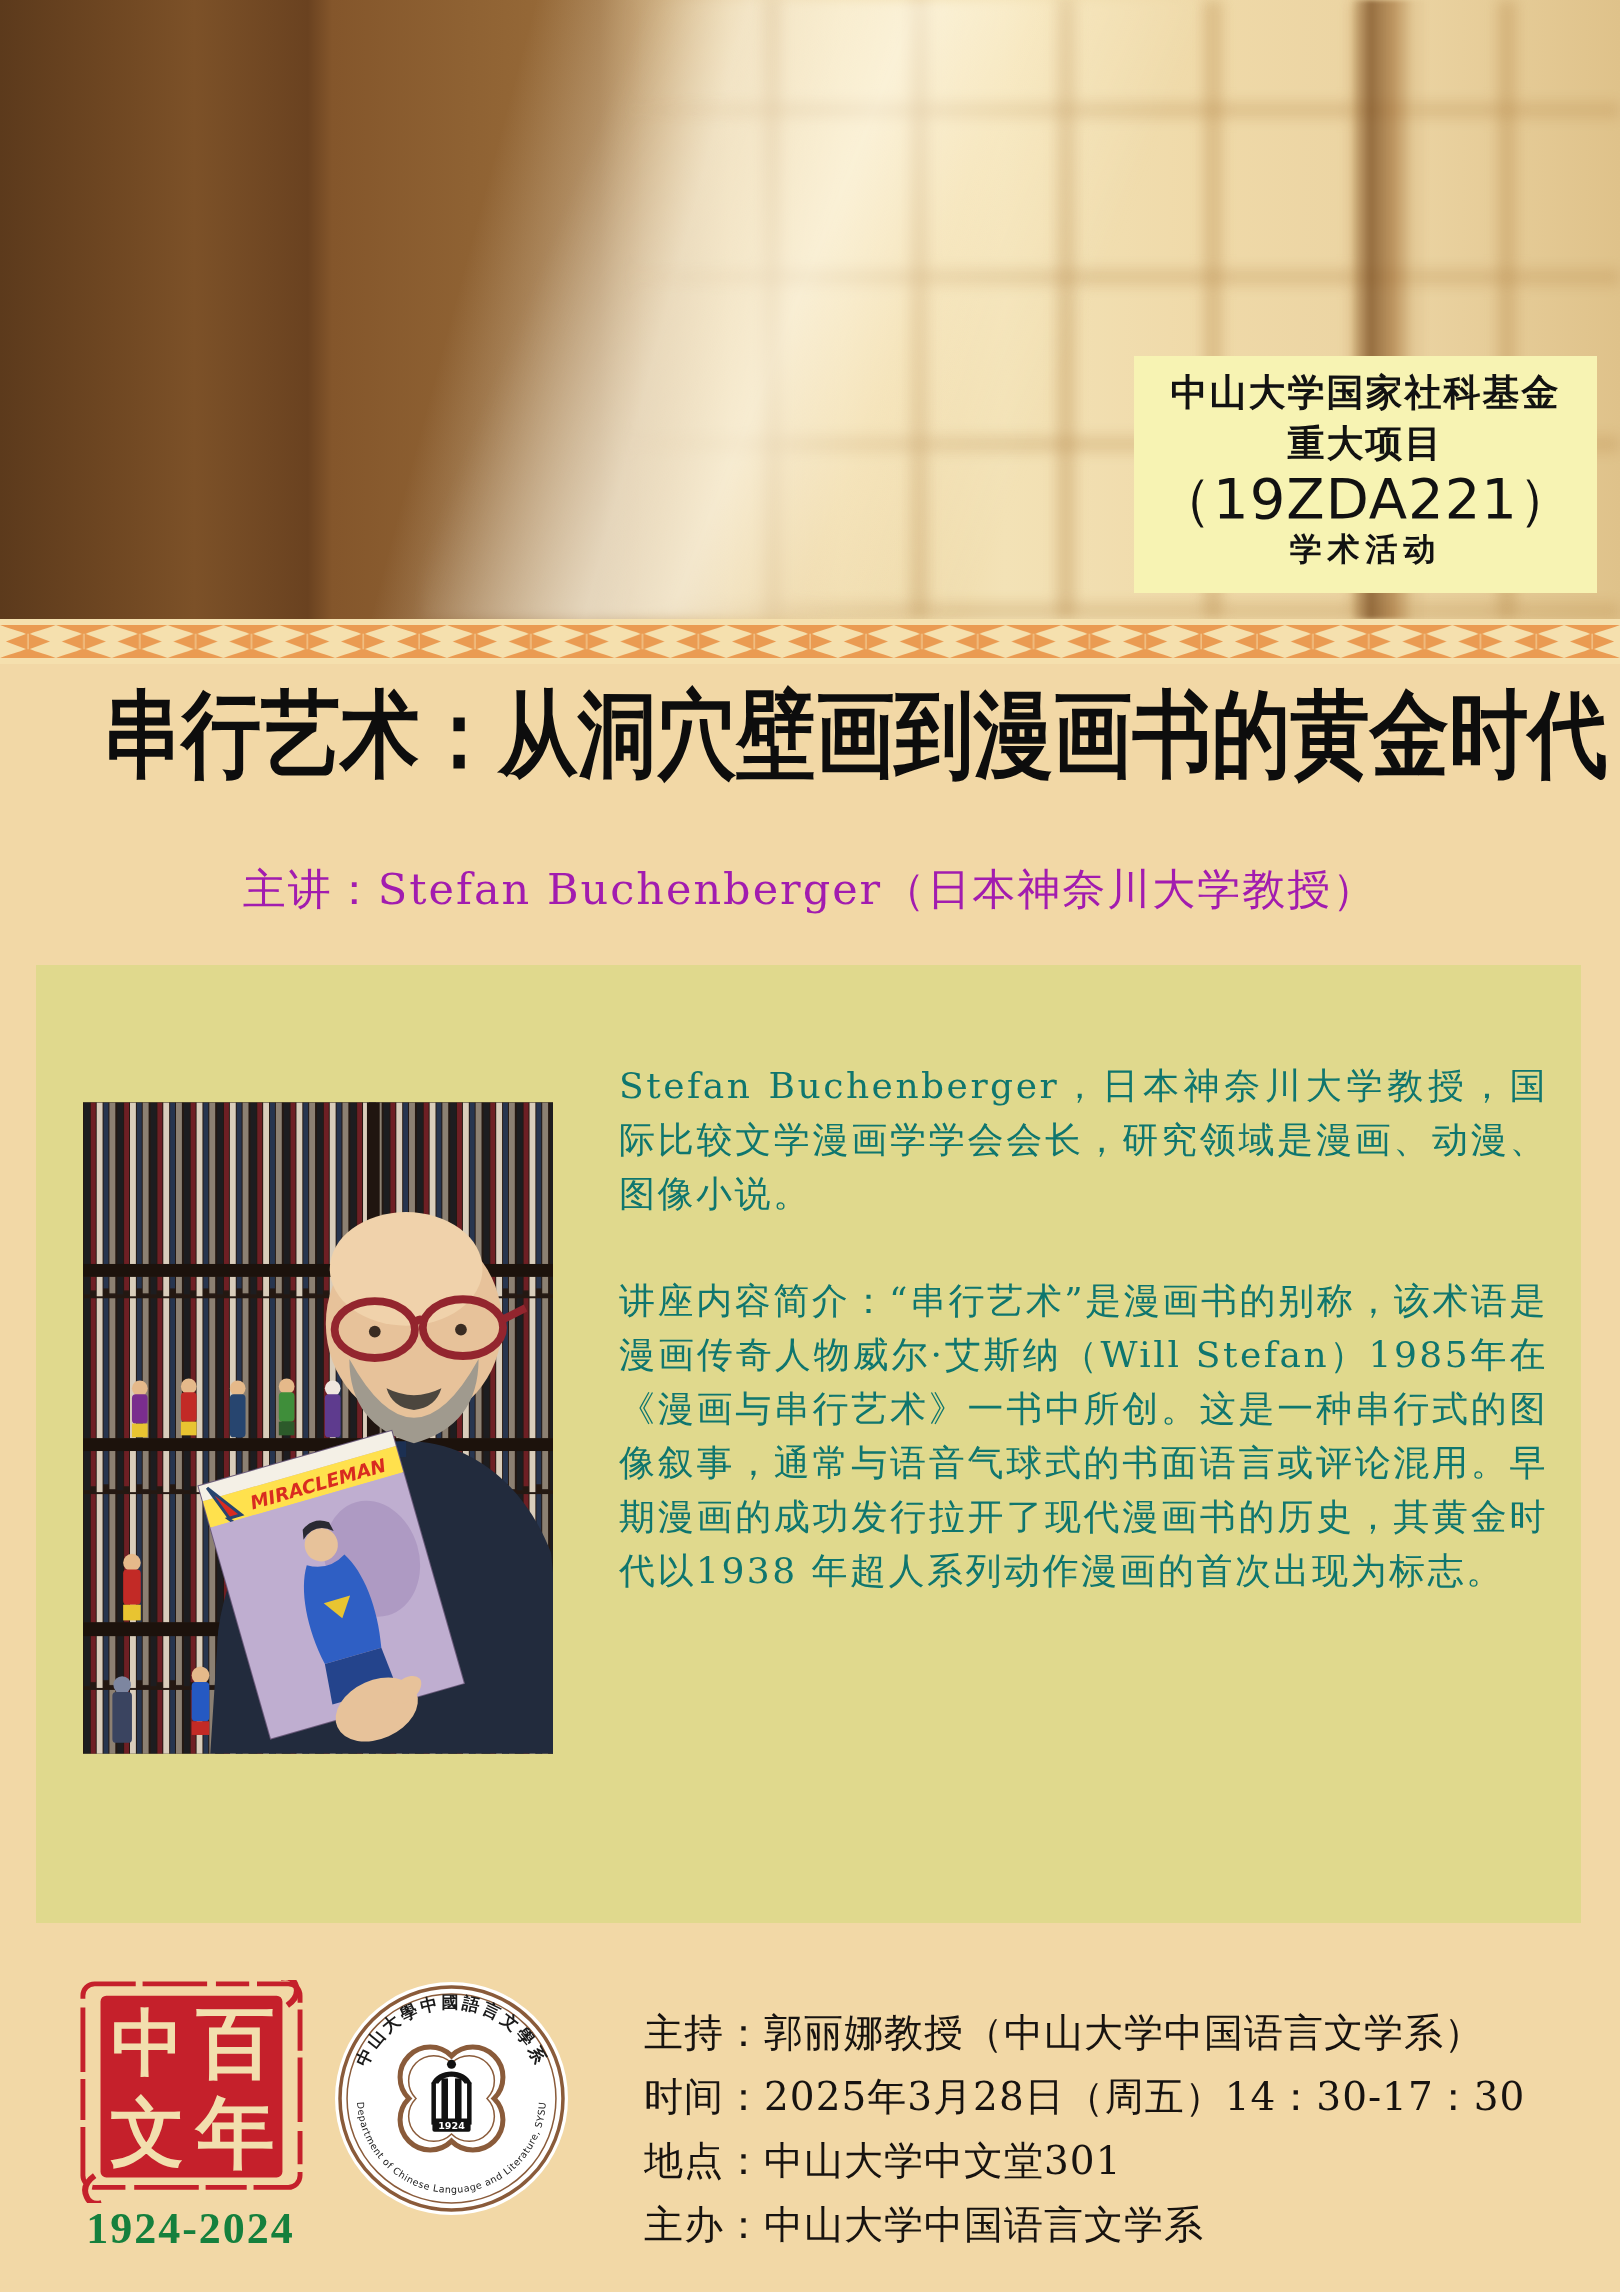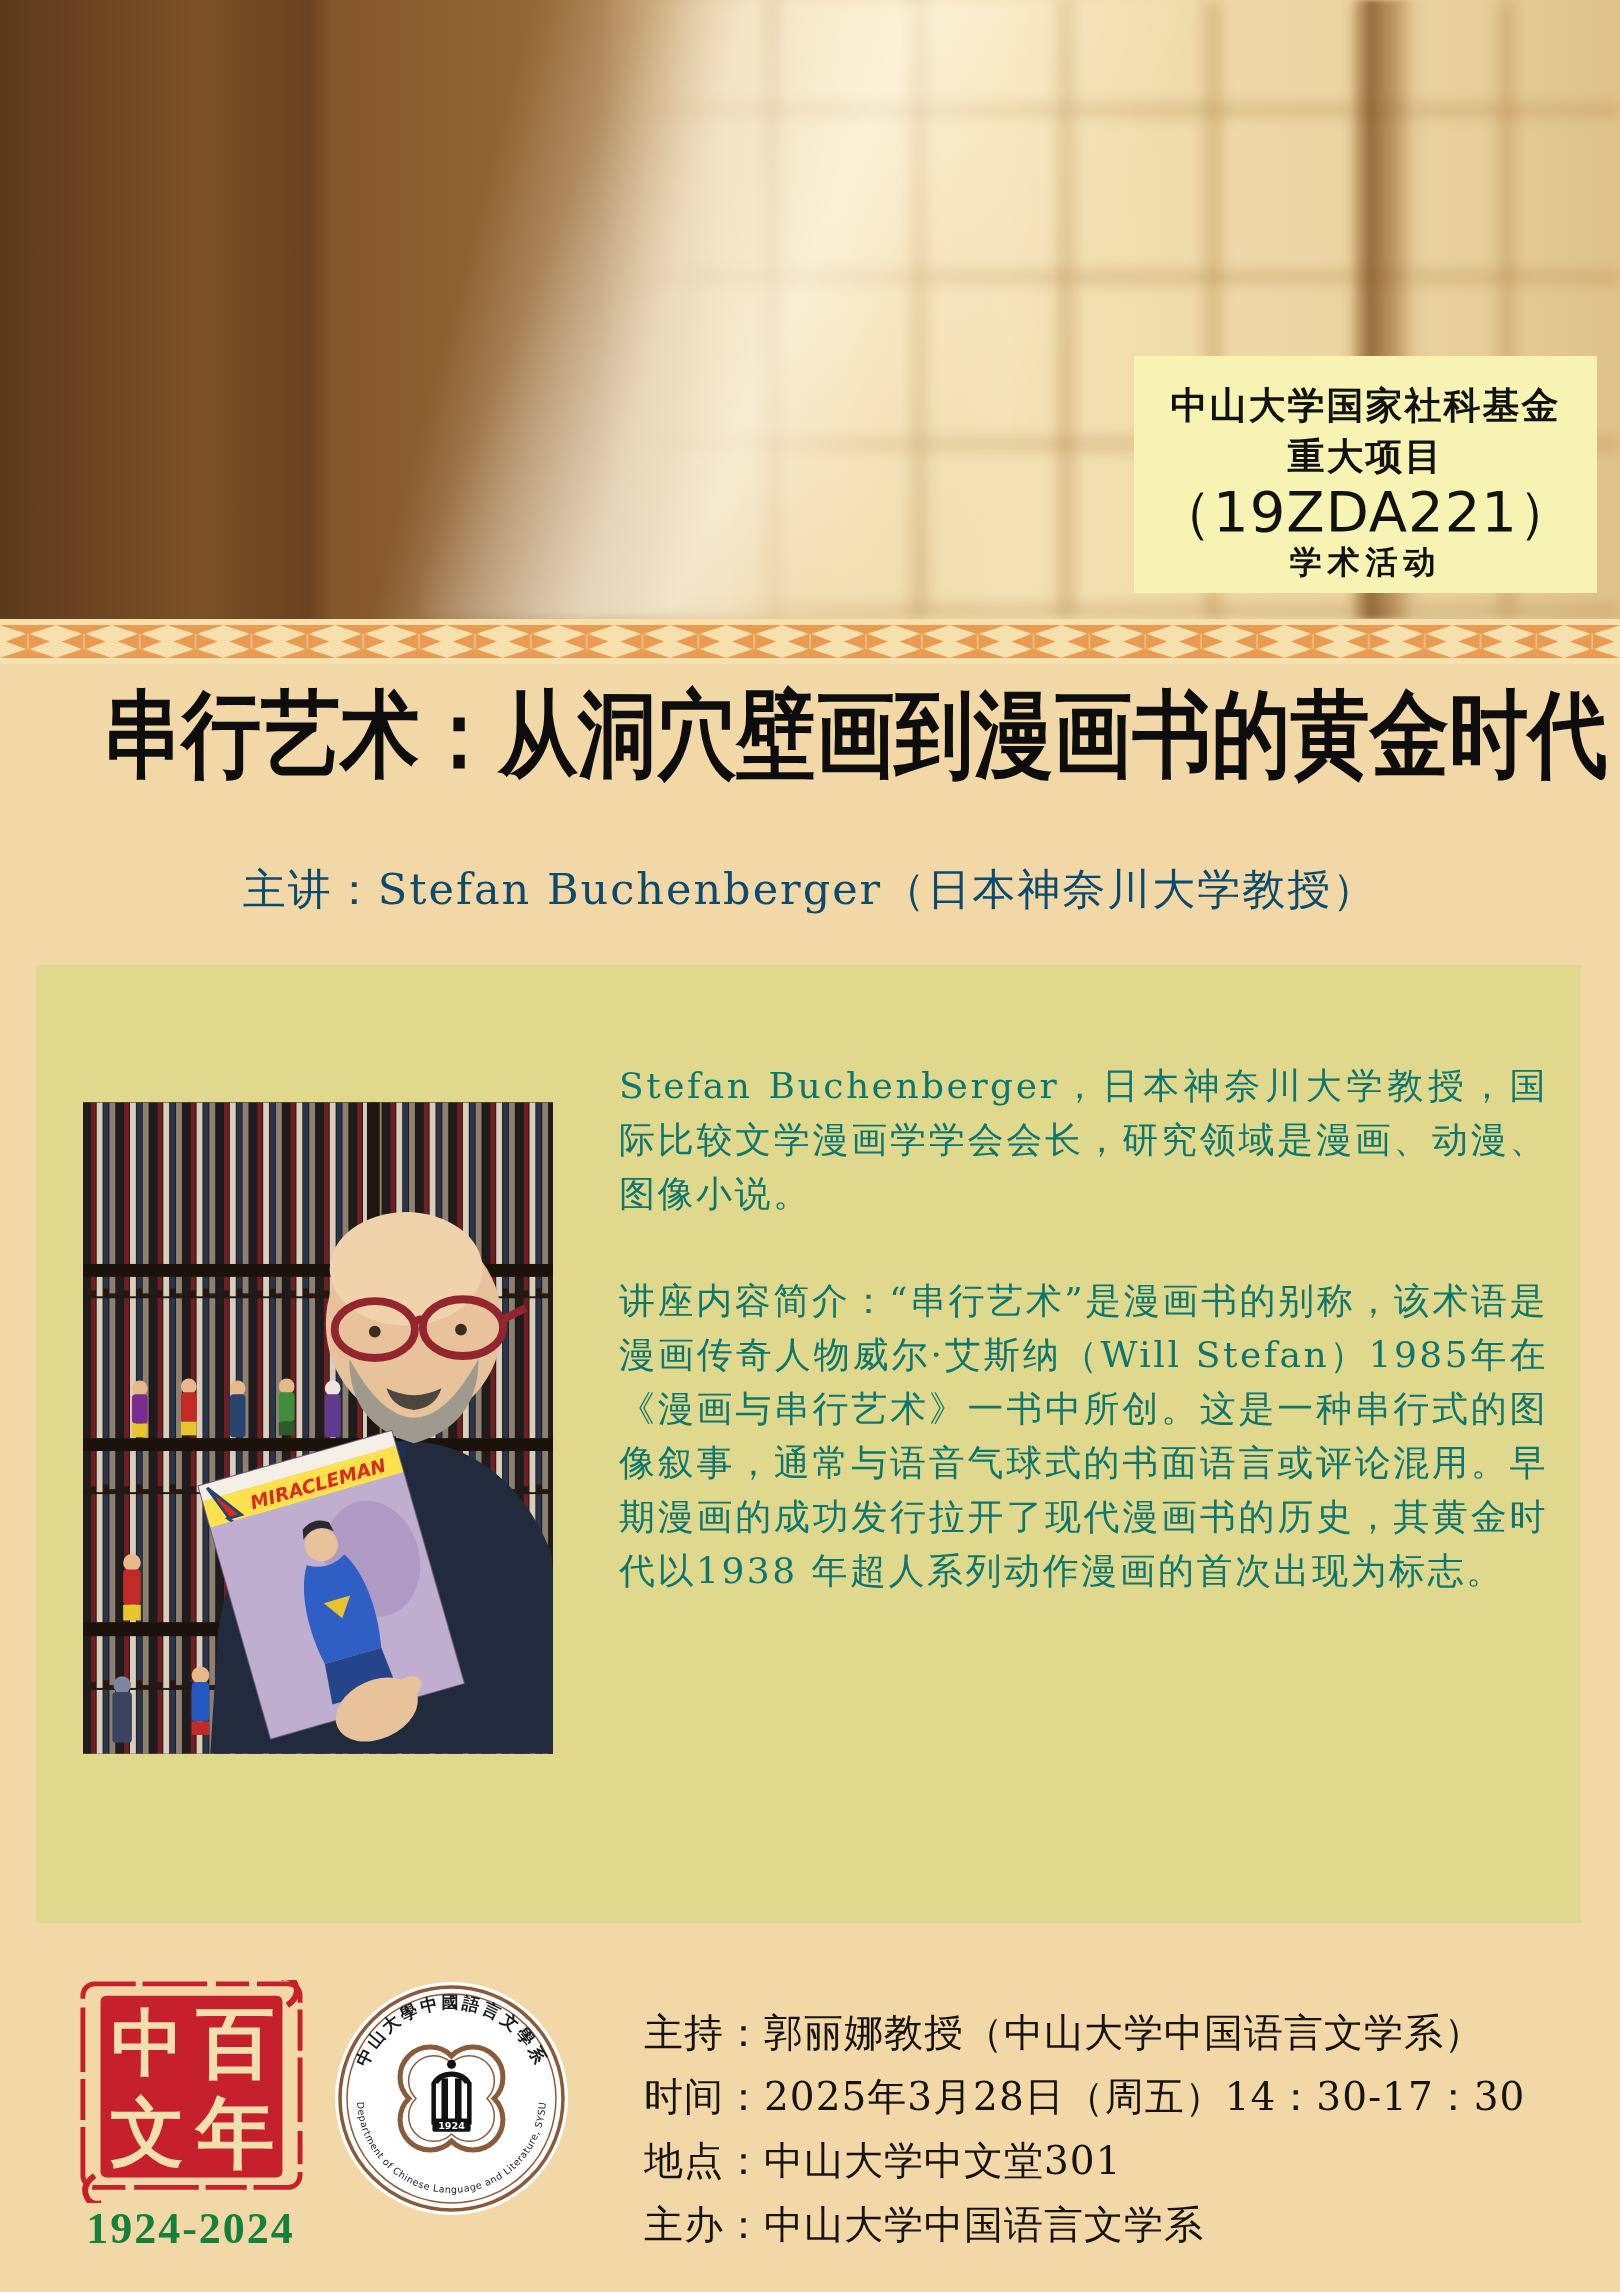--- a/index.html
+++ b/index.html
@@ -32,21 +32,21 @@
   }
   .light-beam{
     position:absolute;top:0;left:421px;width:882px;height:100%;
     background:linear-gradient(112deg, rgba(255,250,232,0) 20%, rgba(255,250,234,.65) 44%, rgba(255,244,215,.35) 55%, rgba(255,250,234,0) 70%);
     filter:blur(5.9px);
   }
   
   .project-box{
     position:absolute;left:1134px;top:356px;width:463px;height:237px;
     background:#f7f3b3;text-align:center;color:#121212;
-    padding-top:24px;box-sizing:border-box;
+    padding-top:11px;box-sizing:border-box;
   }
   .project-box .l1,.project-box .l2{font-size:37px;font-weight:700;line-height:51px;letter-spacing:2px;}
   .project-box .l3{font-size:56px;line-height:59px;font-family:"DejaVu Sans","Liberation Sans",sans-serif;letter-spacing:1px;}
   .project-box .l4{font-size:32px;line-height:43px;letter-spacing:5.9px;font-weight:bold;}
   
   .deco-strip{
     position:absolute;left:0;top:619px;width:1620px;height:45px;
     background:#f5e0ae;
   }
   .deco-strip svg{display:block;margin-top:5.9px;}
@@ -54,21 +54,21 @@
   .title-row{position:absolute;left:0;top:674px;width:1284px;text-align:center;}
   .title-row span{
     display:inline-block;white-space:nowrap;
     font-size:90px;font-weight:900;color:#0d0d0d;
     transform:scale(.88,1.05);transform-origin:center;
     font-family:"Liberation Serif","DejaVu Serif",serif;
     letter-spacing:0px;
   }
   .subtitle-row{
     position:absolute;left:0;top:861px;width:1620px;text-align:center;
-    font-size:43px;color:#0c4a6e;letter-spacing:2px;
+    font-size:43px;color:#a21caf;letter-spacing:2px;
   }
   
   .content-box{
     position:absolute;left:36px;top:965px;width:1545px;height:958px;
     background:#e0d98d;
   }
   .speaker-photo{position:absolute;left:47px;top:137px;width:470px;height:652px;}
   .bio-text{
     position:absolute;left:583px;top:94px;width:929px;
     font-size:36px;line-height:54px;letter-spacing:2.5px;color:#0f766e;

